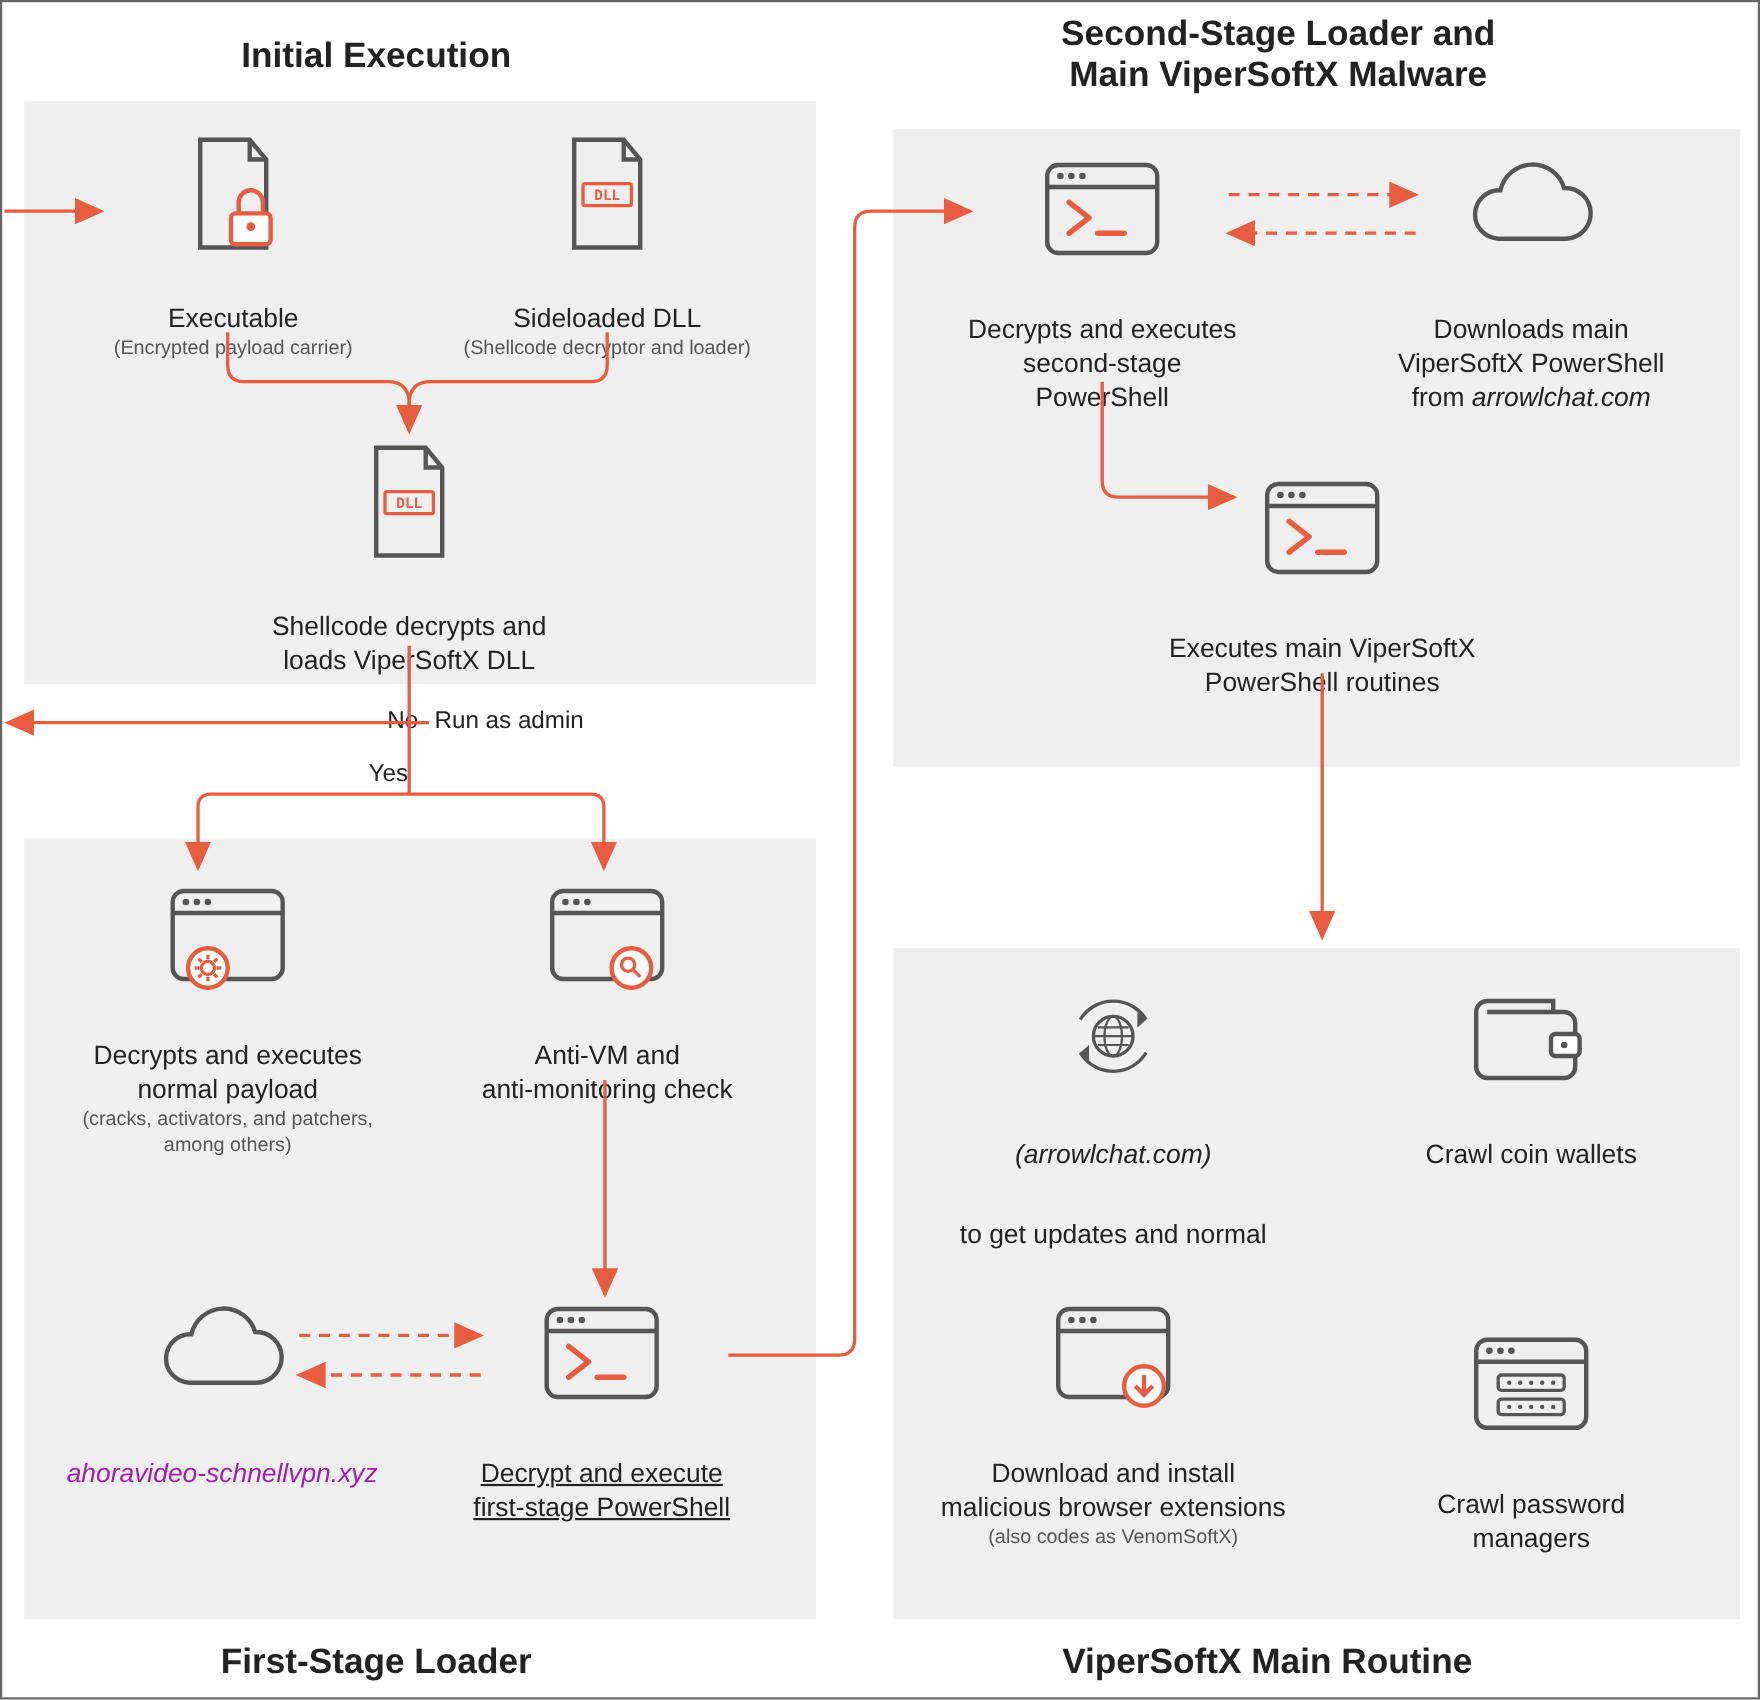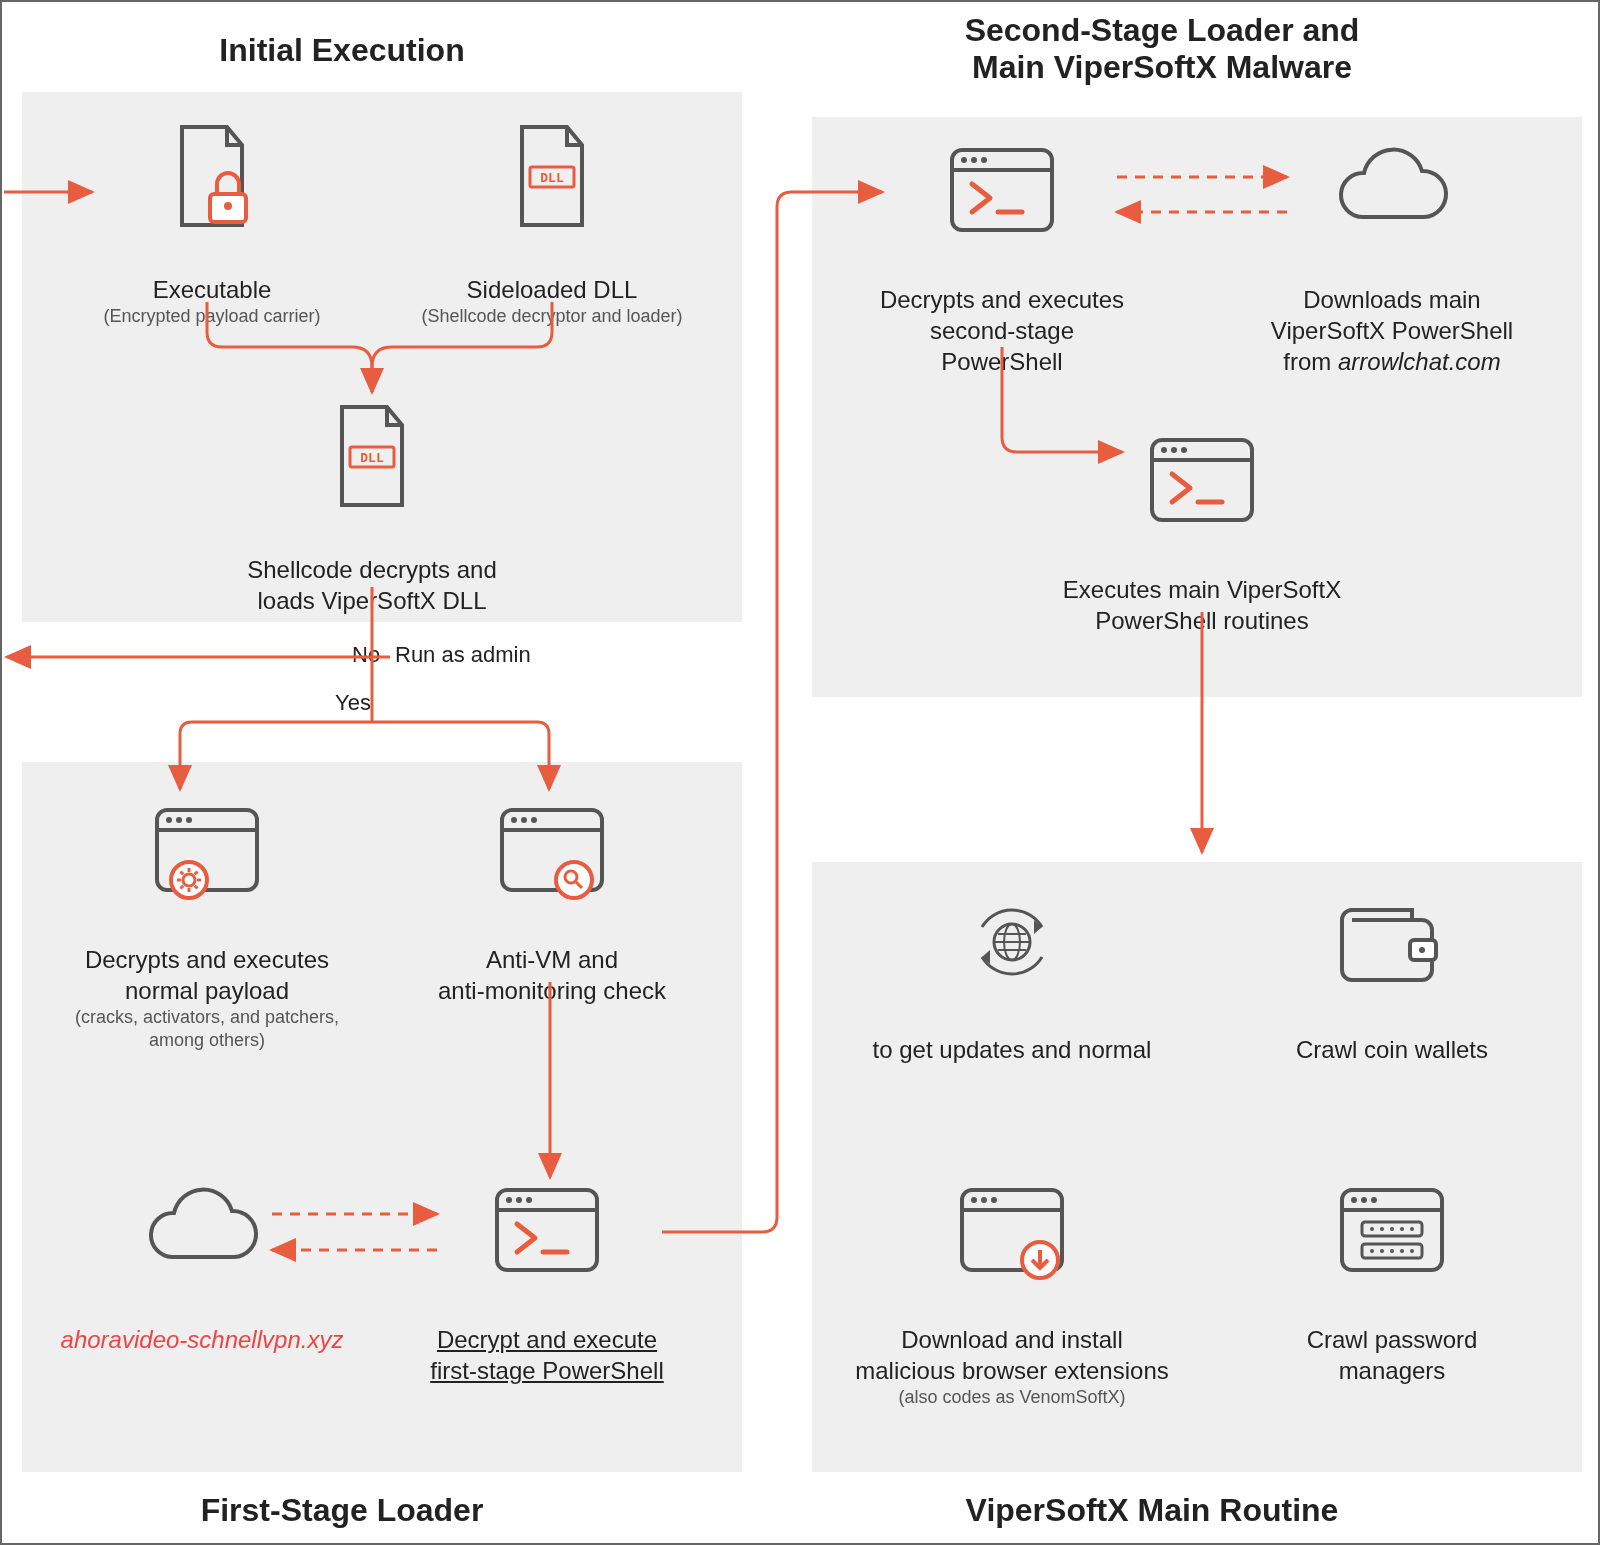--- a/index.html
+++ b/index.html
@@ -162,21 +162,21 @@
   <div class="node-title" style="white-space:pre-line;">Anti-VM and
 anti-monitoring check</div>
 </div>
 
 <div class="node" style="left:30px;top:1180px;width:340px;">
   <div class="icon-wrap">
     <svg class="icon" width="140" height="100" viewBox="0 0 140 100">
       <path d="M40 75 a22 22 0 0 1 2-44 a30 30 0 0 1 58 -2 a20 20 0 0 1 2 46 z" fill="none" stroke="#555" stroke-width="4"></path>
     </svg>
   </div>
-  <div class="node-title"><span class="node-sub italic" style="font-size:24px;color:#ef4444;">ahoravideo-schnellvpn.xyz</span></div>
+  <div class="node-title"><span class="node-sub italic" style="font-size:24px;color:#a21caf;">ahoravideo-schnellvpn.xyz</span></div>
 </div>
 
 <div class="node" style="left:385px;top:1180px;width:320px;">
   <div class="icon-wrap">
     <svg class="icon" width="120" height="100" viewBox="0 0 120 100">
       <rect x="10" y="8" width="100" height="80" rx="10" fill="none" stroke="#555" stroke-width="4"></rect>
       <line x1="10" y1="28" x2="110" y2="28" stroke="#555" stroke-width="4"></line>
       <circle cx="22" cy="18" r="3" fill="#555"></circle>
         <circle cx="32" cy="18" r="3" fill="#555"></circle>
         <circle cx="42" cy="18" r="3" fill="#555"></circle>
@@ -239,20 +239,21 @@
       <ellipse cx="60" cy="50" rx="8" ry="18" fill="none" stroke="#555" stroke-width="2"></ellipse>
       <line x1="42" y1="50" x2="78" y2="50" stroke="#555" stroke-width="2"></line>
       <line x1="46" y1="42" x2="74" y2="42" stroke="#555" stroke-width="2"></line>
       <line x1="46" y1="58" x2="74" y2="58" stroke="#555" stroke-width="2"></line>
       <path d="M30 35 a35 35 0 0 1 60 0" fill="none" stroke="#555" stroke-width="3"></path>
       <path d="M90 65 a35 35 0 0 1 -60 0" fill="none" stroke="#555" stroke-width="3"></path>
       <polygon points="90,35 82,28 82,42" fill="#555"></polygon>
       <polygon points="30,65 38,58 38,72" fill="#555"></polygon>
     </svg>
   </div>
+  <div class="node-title" style="font-style:italic;">(arrowlchat.com)</div>
   <div class="node-title">to get updates and normal</div>
 </div>
 
 <div class="node" style="left:1240px;top:890px;width:300px;">
   <div class="icon-wrap">
     <svg class="icon" width="120" height="100" viewBox="0 0 120 100">
       <path d="M20 28 h70 a10 10 0 0 1 10 10 v40 a10 10 0 0 1 -10 10 h-70 a10 10 0 0 1 -10 -10 v-50 a10 10 0 0 1 10 -10 h60 v10" fill="none" stroke="#555" stroke-width="4"></path>
       <rect x="78" y="48" width="26" height="20" rx="4" fill="#fff" stroke="#555" stroke-width="4"></rect>
       <circle cx="90" cy="58" r="3" fill="#555"></circle>
     </svg>
@@ -271,21 +272,21 @@
       <circle cx="88" cy="78" r="18" fill="#fff" stroke="#E85C3F" stroke-width="4"></circle>
       <line x1="88" y1="68" x2="88" y2="84" stroke="#E85C3F" stroke-width="4"></line>
       <path d="M80 78 l8 8 l8 -8" fill="none" stroke="#E85C3F" stroke-width="4"></path>
     </svg>
   </div>
   <div class="node-title" style="white-space:pre-line;">Download and install
 malicious browser extensions</div>
   <div class="node-sub">(also codes as VenomSoftX)</div>
 </div>
 
-<div class="node" style="left:1240px;top:1180px;width:300px;">
+<div class="node" style="left:1240px;top:1208px;width:300px;">
   <div class="icon-wrap">
     <svg class="icon" width="120" height="100" viewBox="0 0 120 100">
       <rect x="10" y="8" width="100" height="80" rx="10" fill="none" stroke="#555" stroke-width="4"></rect>
       <line x1="10" y1="28" x2="110" y2="28" stroke="#555" stroke-width="4"></line>
       <circle cx="22" cy="18" r="3" fill="#555"></circle>
         <circle cx="32" cy="18" r="3" fill="#555"></circle>
         <circle cx="42" cy="18" r="3" fill="#555"></circle>
       <rect x="30" y="40" width="60" height="14" rx="3" fill="none" stroke="#555" stroke-width="3"></rect>
       <rect x="30" y="62" width="60" height="14" rx="3" fill="none" stroke="#555" stroke-width="3"></rect>
       <g fill="#555">

